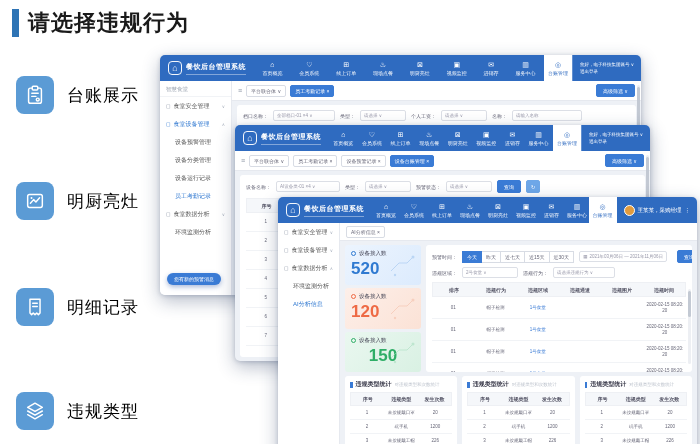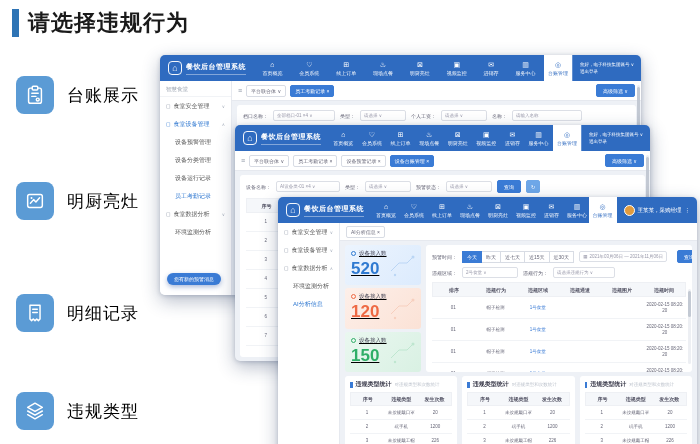--- a/index.html
+++ b/index.html
@@ -73,24 +73,24 @@
   .td.link { color:#3a7bd5; }
 
   .vscroll { position:absolute; right:1px; top:30px; bottom:8px; width:3px; background:#edeff3; border-radius:2px; }
   .vthumb { position:absolute; top:2px; left:0; width:3px; height:34%; background:#c3c9d3; border-radius:2px; }
 
   
   .w3-tabstrip { display:flex; align-items:center; gap:4px; padding:2.5px 6px; background:#fff; border-bottom:1px solid #e6e9ef; }
   .w3-content { padding:4px 5px; display:flex; flex-direction:column; flex:1; min-height:0; }
   .w3-top { display:flex; gap:5px; height:127px; flex:none; }
   .cards { width:76px; display:flex; flex-direction:column; gap:3px; flex:none; }
-  .card { flex:1; border-radius:3px; padding:5px 6px; position:relative; overflow:hidden;text-decoration:underline; }
+  .card { flex:1; border-radius:3px; padding:5px 6px; position:relative; overflow:hidden; }
   .card.blue { background:linear-gradient(135deg,#ecf4fe 0%,#dcebfd 100%); }
   .card.orange { background:linear-gradient(135deg,#fdefe9 0%,#fbe2d6 100%); }
-  .card.green { background:linear-gradient(135deg,#eaf7f0 0%,#d9f1e3 100%); }
+  .card.green { background:linear-gradient(135deg,#eaf7f0 0%,#d9f1e3 100%);text-align:center; }
   .card-top { display:flex; align-items:center; gap:3px; font-size:5.5px; color:#445; }
   .dot { width:5px; height:5px; border-radius:50%; border:1.2px solid currentColor; flex:none; }
   .card.blue .dot { color:#2f7ad1; } .card.orange .dot { color:#ee6a45; } .card.green .dot { color:#2fae67; }
   .card-val { font-size:17px; font-weight:bold; margin-top:3px; line-height:18px; }
   .card.blue .card-val { color:#2f7ad1; } .card.orange .card-val { color:#ee6a45; } .card.green .card-val { color:#2fae67; }
   .circuit { position:absolute; right:2px; top:4px; opacity:.55; }
 
   .vio-panel { flex:1; background:#fff; border-radius:3px; padding:5px 6px; min-width:0; position:relative; overflow:hidden; }
   .seg { border:1px solid #d8dce4; background:#fff; padding:2px 4px; font-size:5px; color:#667; white-space:nowrap; cursor:pointer; }
   .seg.active { background:#3a7bd5; border-color:#3a7bd5; color:#fff; }
@@ -138,21 +138,21 @@
   <div class="feature" style="top:182px">
     <span class="f-ic">
       <svg width="22" height="22" viewBox="0 0 24 24" fill="none" stroke="#fff" stroke-width="1.6" stroke-linecap="round" stroke-linejoin="round">
         <rect x="4" y="5" width="16" height="14" rx="2"></rect>
           <polyline points="7,14.5 10.5,10.5 13,13 17,8.5"></polyline>
           <circle cx="8.2" cy="8.6" r="1.1" fill="#fff" stroke="none"></circle>
       </svg>
     </span>
     <span class="f-lb">明厨亮灶</span>
   </div>
-  <div class="feature" style="top:294px">
+  <div class="feature" style="top:288px">
     <span class="f-ic">
       <svg width="22" height="22" viewBox="0 0 24 24" fill="none" stroke="#fff" stroke-width="1.6" stroke-linecap="round" stroke-linejoin="round">
         <path d="M6.5 3.5 h11 v15 l-1.8 1.8 -1.8-1.8 -1.9 1.8 -1.9-1.8 -1.8 1.8 -1.8-1.8 z"></path>
         <line x1="9.5" y1="8" x2="14.5" y2="8"></line>
           <line x1="9.5" y1="11.5" x2="14.5" y2="11.5"></line>
       </svg>
     </span>
     <span class="f-lb">明细记录</span>
   </div>
   <div class="feature" style="top:392px">

